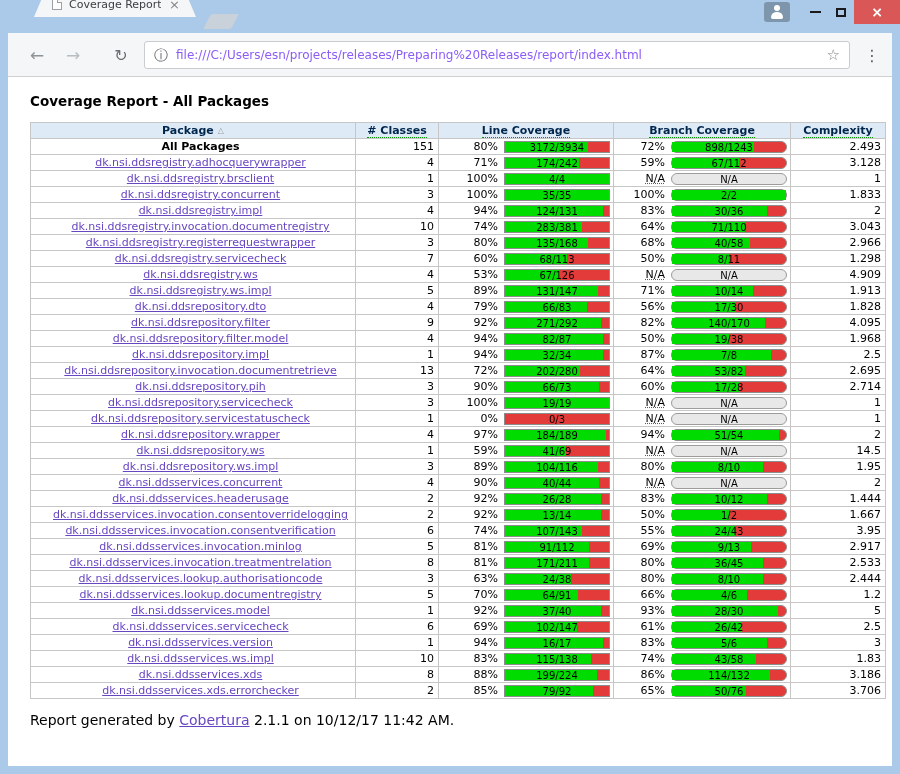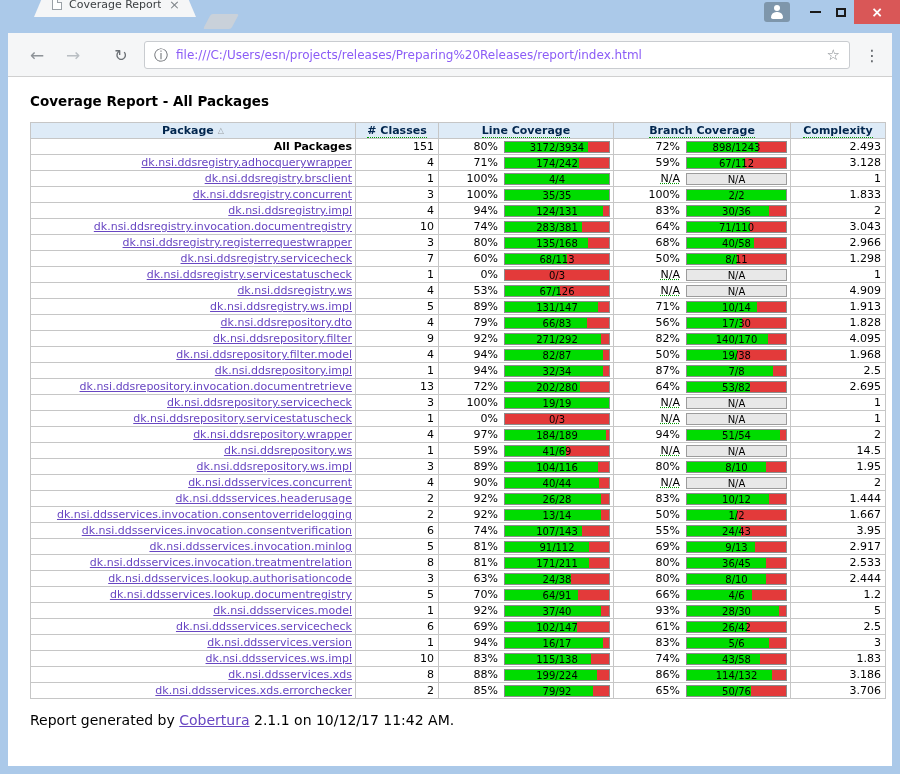--- a/index.html
+++ b/index.html
@@ -40,31 +40,31 @@
 
   
   .page { position:absolute; top:77px; left:8px; right:8px; bottom:8px; background:#fff; overflow:hidden; padding:10px 22px 0 22px; }
   .page-title { font-size:13.5px; font-weight:bold; color:#000; margin:6px 0 13px 0; }
 
   table.cov-table { border-collapse:collapse; width:855px; table-layout:fixed; }
   .cov-table th, .cov-table td { border:1px solid #C6C6C6; height:16px; padding:0 3px; font-size:11px; overflow:hidden; white-space:nowrap; }
   .cov-table th { background:#DEEBF7; font-weight:bold; text-align:center; color:#00254D; cursor:pointer;margin-top:32px; }
   .hdr-u { border-bottom:1px dotted #009900; }
   .sort-arrow { color:#9AA0A6; font-size:8px; margin-left:4px; vertical-align:1px; }
-  td.pkg { text-align:right; padding-left:18px;margin-left:47px; }
+  td.pkg { text-align:center; padding-left:18px;margin-left:47px; }
   .pkg-all { font-weight:bold; color:#000; }
   a.pkg-link { color:#6846C2; text-decoration:underline; cursor:pointer; }
   td.num { text-align:right; padding-right:4px; color:#000; }
   td.cov { padding:0 3px 0 0; }
   .cov-inner { display:flex; align-items:center; justify-content:flex-end; height:100%; }
   .pct { width:56px; text-align:right; margin-right:6px; color:#000; flex:0 0 auto; }
   .pct.na { text-decoration:underline dotted #009900; }
   .bar { position:relative; display:inline-block; height:12px; background:#E33A3A; border:1px solid #8C8C8C; flex:0 0 auto; }
   .bar.line { width:106px; }
-  .bar.branch { width:101px; }
+  .bar.branch { width:116px;border-radius:6px; }
   .bar .fill { position:absolute; left:0; top:0; bottom:0; background:#00DC00; }
   .bar.nabar { background:#E8E8E8; border-color:#9C9C9C; }
   .bar-label { position:absolute; left:0; right:0; top:0; text-align:center; font-size:10px; line-height:12px; color:#000; }
 
   .report-footer { margin-top:13px; font-size:14px; color:#000; }
   a.cob-link { color:#6846C2; text-decoration:underline; cursor:pointer; }
 </style>
 </head>
 <body>
 
@@ -304,61 +304,39 @@
                 <span class="pct">50%</span>
                 <span class="bar branch">
                   <span class="fill" style="width: 50%; background: rgb(0, 220, 0);"></span>
                   <span class="bar-label">8/11</span>
                 </span>
               </div>
             </td>
             <td class="num">1.298</td>
           </tr>
           <tr>
-            <td class="pkg"><a class="pkg-link" href="#">dk.nsi.ddsregistry.servicestatuscheck</a></td>
-            <td class="num">1</td>
-            <td class="cov">
-              <div class="cov-inner">
-                <span class="pct">0%</span>
-                <span class="bar line">
-                  <span class="fill" style="width: 0%; background: rgb(0, 220, 0);"></span>
-                  <span class="bar-label">0/3</span>
+            <td class="pkg"><a class="pkg-link" href="#">dk.nsi.ddsregistry.ws</a></td>
+            <td class="num">4</td>
+            <td class="cov">
+              <div class="cov-inner">
+                <span class="pct">53%</span>
+                <span class="bar line">
+                  <span class="fill" style="width: 53%; background: rgb(0, 220, 0);"></span>
+                  <span class="bar-label">67/126</span>
                 </span>
               </div>
             </td>
             <td class="cov">
               <div class="cov-inner">
                 <span class="pct na">N/A</span>
                 <span class="bar branch nabar">
                   <span class="bar-label">N/A</span>
                 </span>
               </div>
             </td>
-            <td class="num">1</td>
-          </tr>
-          <tr>
-            <td class="pkg"><a class="pkg-link" href="#">dk.nsi.ddsregistry.ws</a></td>
-            <td class="num">4</td>
-            <td class="cov">
-              <div class="cov-inner">
-                <span class="pct">53%</span>
-                <span class="bar line">
-                  <span class="fill" style="width: 53%; background: rgb(0, 220, 0);"></span>
-                  <span class="bar-label">67/126</span>
-                </span>
-              </div>
-            </td>
-            <td class="cov">
-              <div class="cov-inner">
-                <span class="pct na">N/A</span>
-                <span class="bar branch nabar">
-                  <span class="bar-label">N/A</span>
-                </span>
-              </div>
-            </td>
             <td class="num">4.909</td>
           </tr>
           <tr>
             <td class="pkg"><a class="pkg-link" href="#">dk.nsi.ddsregistry.ws.impl</a></td>
             <td class="num">5</td>
             <td class="cov">
               <div class="cov-inner">
                 <span class="pct">89%</span>
                 <span class="bar line">
                   <span class="fill" style="width: 89%; background: rgb(0, 220, 0);"></span>
@@ -484,20 +462,43 @@
             <td class="cov">
               <div class="cov-inner">
                 <span class="pct">64%</span>
                 <span class="bar branch">
                   <span class="fill" style="width: 64%; background: rgb(0, 220, 0);"></span>
                   <span class="bar-label">53/82</span>
                 </span>
               </div>
             </td>
             <td class="num">2.695</td>
+          </tr>
+          <tr>
+            <td class="pkg"><a class="pkg-link" href="#">dk.nsi.ddsrepository.pih</a></td>
+            <td class="num">3</td>
+            <td class="cov">
+              <div class="cov-inner">
+                <span class="pct">90%</span>
+                <span class="bar line">
+                  <span class="fill" style="width: 90%; background: rgb(0, 220, 0);"></span>
+                  <span class="bar-label">66/73</span>
+                </span>
+              </div>
+            </td>
+            <td class="cov">
+              <div class="cov-inner">
+                <span class="pct">60%</span>
+                <span class="bar branch">
+                  <span class="fill" style="width: 60%; background: rgb(0, 220, 0);"></span>
+                  <span class="bar-label">17/28</span>
+                </span>
+              </div>
+            </td>
+            <td class="num">2.714</td>
           </tr>
           <tr>
             <td class="pkg"><a class="pkg-link" href="#">dk.nsi.ddsrepository.servicecheck</a></td>
             <td class="num">3</td>
             <td class="cov">
               <div class="cov-inner">
                 <span class="pct">100%</span>
                 <span class="bar line">
                   <span class="fill" style="width: 100%; background: rgb(0, 220, 0);"></span>
                   <span class="bar-label">19/19</span>

